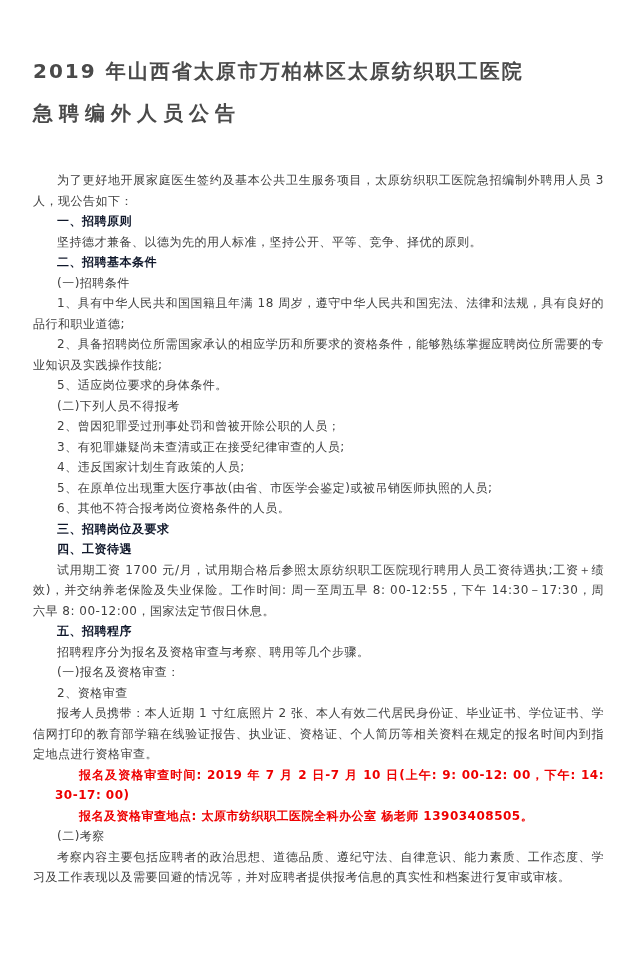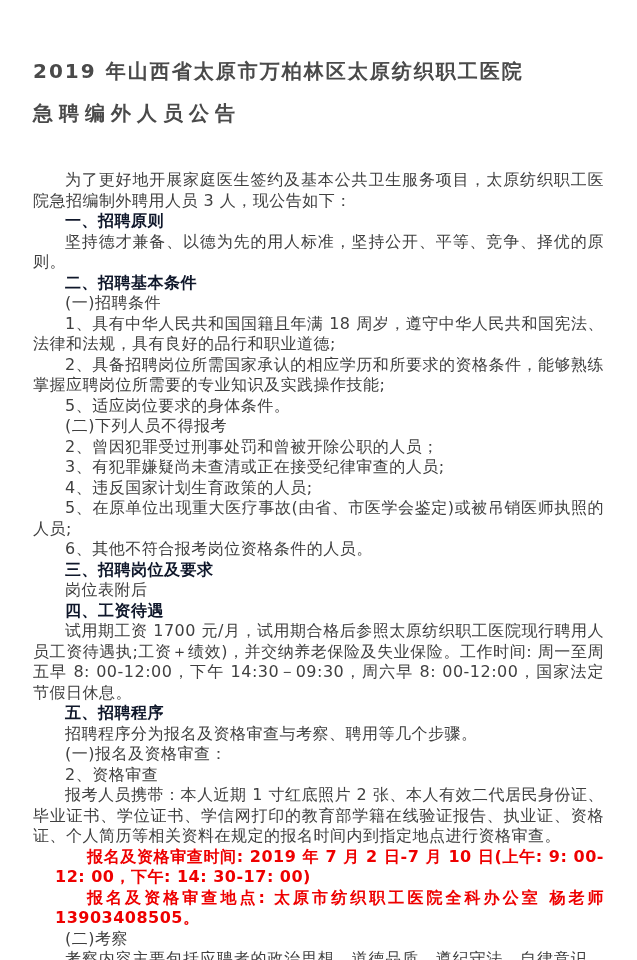--- a/index.html
+++ b/index.html
@@ -16,21 +16,21 @@
     .title {
       margin: 0 0 36px 0;
       font-size: 20px;
       font-weight: 700;
       color: #4a4a4a;
     }
     .title .line { line-height: 42px; letter-spacing: 2px; }
     .title .line2 { letter-spacing: 6px; }
     .para {
       margin: 0;
-      font-size: 16px;
+      font-size: 12px;
       line-height: 20.5px;
       letter-spacing: 0.5px;
       text-align: justify;
       text-indent: 2em;
     }
     .bold { font-weight: 700; color: #0f172a; }
     .red  { color: #ee0000; font-weight: 700; margin-left: 22px; }
   </style>
 </head>
 <body>
@@ -51,23 +51,22 @@
     <p class="para">1、具有中华人民共和国国籍且年满 18 周岁，遵守中华人民共和国宪法、法律和法规，具有良好的品行和职业道德;</p>
     <p class="para">2、具备招聘岗位所需国家承认的相应学历和所要求的资格条件，能够熟练掌握应聘岗位所需要的专业知识及实践操作技能;</p>
     <p class="para">5、适应岗位要求的身体条件。</p>
     <p class="para">(二)下列人员不得报考</p>
     <p class="para">2、曾因犯罪受过刑事处罚和曾被开除公职的人员；</p>
     <p class="para">3、有犯罪嫌疑尚未查清或正在接受纪律审查的人员;</p>
     <p class="para">4、违反国家计划生育政策的人员;</p>
     <p class="para">5、在原单位出现重大医疗事故(由省、市医学会鉴定)或被吊销医师执照的人员;</p>
     <p class="para">6、其他不符合报考岗位资格条件的人员。</p>
     <p class="para bold">三、招聘岗位及要求</p>
-    <p class="para">岗位表附后</p>
     <p class="para bold">四、工资待遇</p>
-    <p class="para">试用期工资 1700 元/月，试用期合格后参照太原纺织职工医院现行聘用人员工资待遇执;工资＋绩效)，并交纳养老保险及失业保险。工作时间: 周一至周五早 8: 00-12:00，下午 14:30－09:30，周六早 8: 00-12:00，国家法定节假日休息。</p>
+    <p class="para">试用期工资 1700 元/月，试用期合格后参照太原纺织职工医院现行聘用人员工资待遇执;工资＋绩效)，并交纳养老保险及失业保险。工作时间: 周一至周五早 8: 00-12:55，下午 14:30－17:30，周六早 8: 00-12:00，国家法定节假日休息。</p>
     <p class="para bold">五、招聘程序</p>
     <p class="para">招聘程序分为报名及资格审查与考察、聘用等几个步骤。</p>
     <p class="para">(一)报名及资格审查：</p>
     <p class="para">2、资格审查</p>
     <p class="para">报考人员携带：本人近期 1 寸红底照片 2 张、本人有效二代居民身份证、毕业证书、学位证书、学信网打印的教育部学籍在线验证报告、执业证、资格证、个人简历等相关资料在规定的报名时间内到指定地点进行资格审查。</p>
     <p class="para red">报名及资格审查时间: 2019 年 7 月 2 日-7 月 10 日(上午: 9: 00-12: 00，下午: 14: 30-17: 00)</p>
     <p class="para red">报名及资格审查地点: 太原市纺织职工医院全科办公室 杨老师 13903408505。</p>
     <p class="para">(二)考察</p>
     <p class="para">考察内容主要包括应聘者的政治思想、道德品质、遵纪守法、自律意识、能力素质、工作态度、学习及工作表现以及需要回避的情况等，并对应聘者提供报考信息的真实性和档案进行复审或审核。</p>
   </div>

